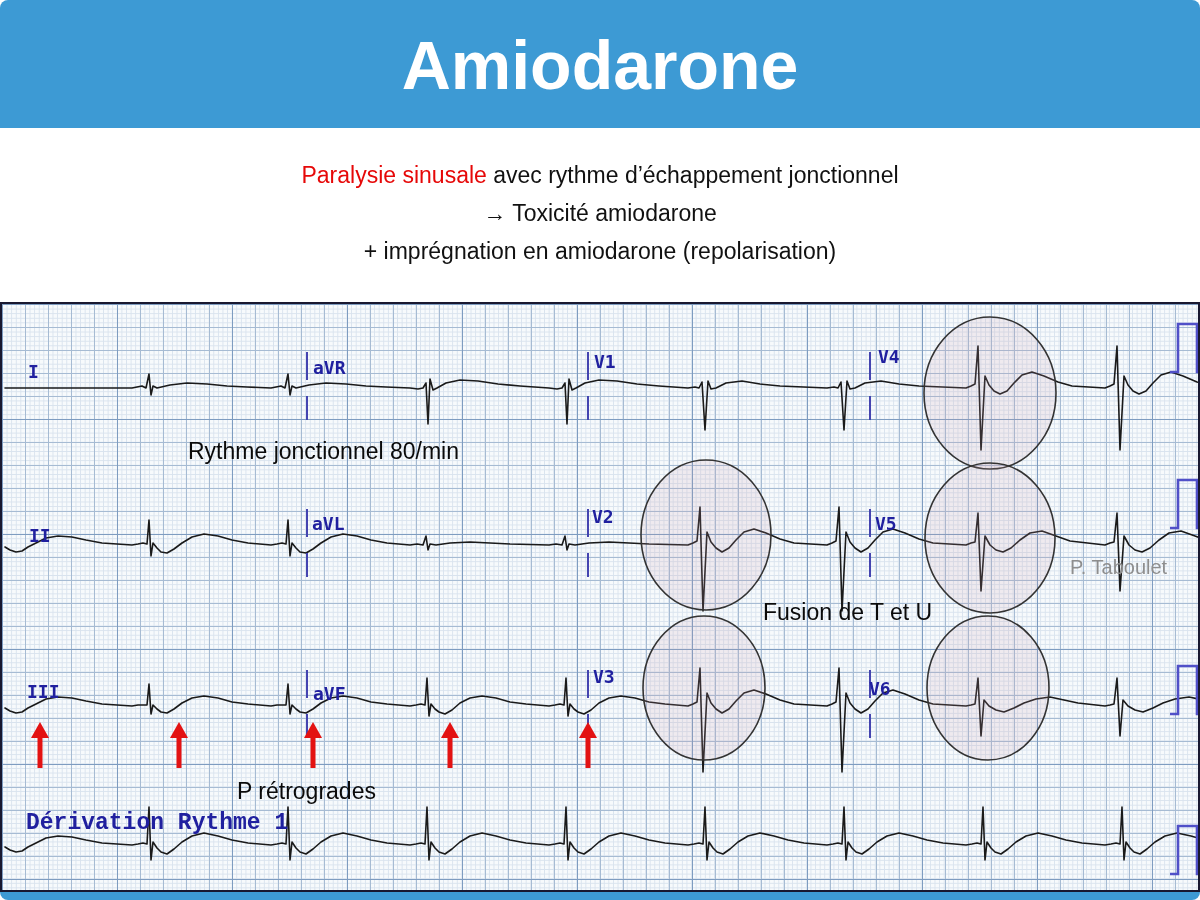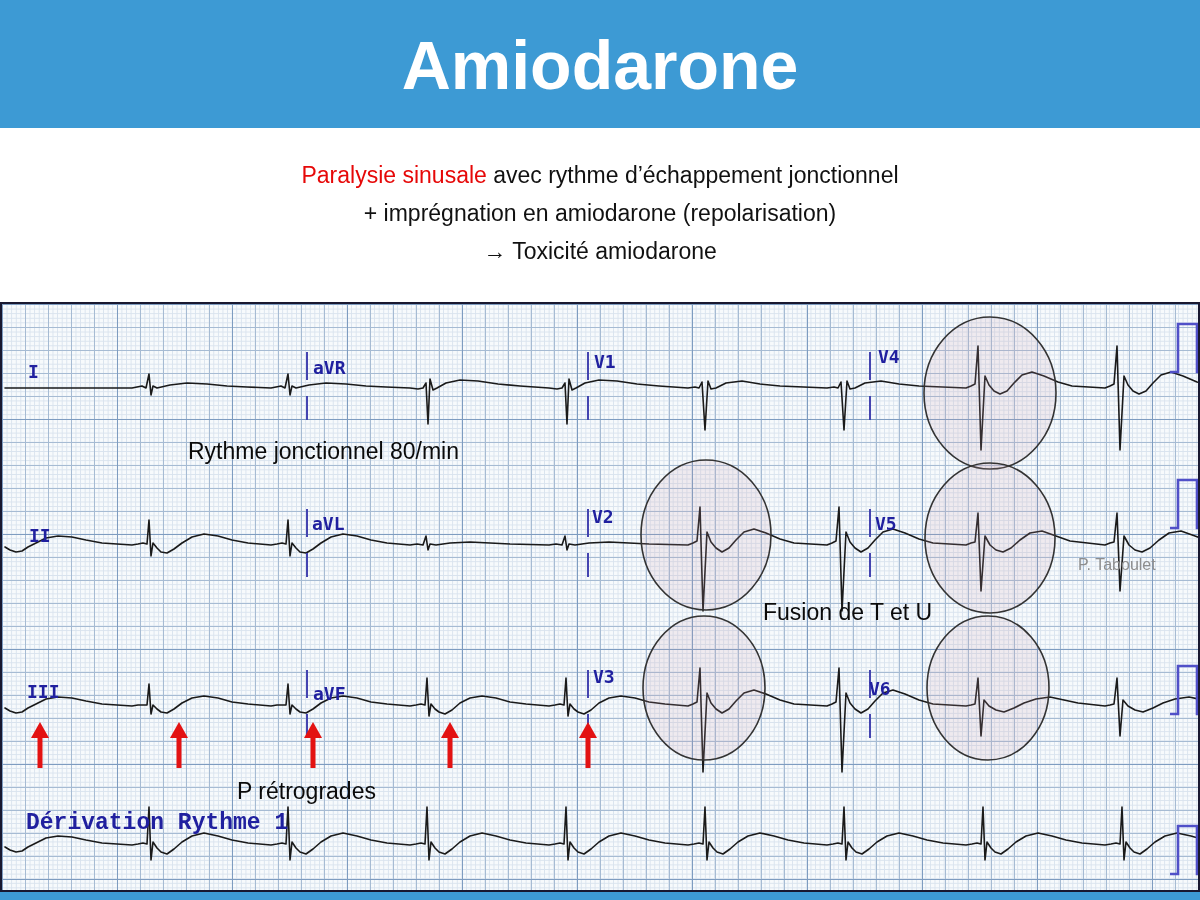--- a/index.html
+++ b/index.html
@@ -1,17 +1,17 @@
 <!DOCTYPE html>
 <html><head>
 <meta charset="utf-8">
 <style>
   html,body{margin:0;padding:0;background:#fff;}
   .slide{position:relative;width:1200px;height:900px;background:#ffffff;overflow:hidden;
-         font-family:"Liberation Sans",sans-serif;}
+         font-family:"Liberation Sans",sans-serif;border-radius:8px;}
   
   .banner{position:absolute;top:0;left:0;width:1200px;height:128px;background:#3d9ad4;}
   .banner h1{margin:0;text-align:center;line-height:130px;font-size:68px;font-weight:bold;color:#ffffff;}
   
   .subtitle{position:absolute;top:156px;left:0;width:1200px;text-align:center;
             font-size:23px;line-height:38px;color:#111111;}
   .red{color:#e60808;}
   
   .ecg{position:absolute;top:302px;left:0;width:1196px;height:586px;border:2px solid #181830;
        background-color:#f7fafc;
@@ -26,38 +26,38 @@
   .ecg svg{position:absolute;top:0;left:0;}
   .trace{fill:none;stroke:#1a1a1a;stroke-width:1.6;stroke-linejoin:round;stroke-linecap:round;}
   .tick{stroke:#4444b0;stroke-width:2;}
   .cal{fill:none;stroke:#5050c8;stroke-width:2.6;stroke-linejoin:miter;}
   .hl{fill:rgba(198,158,174,0.16);stroke:#333333;stroke-width:1.6;}
   .p-arrow{fill:#e31212;}
   .lead{position:absolute;font-family:"DejaVu Sans Mono",monospace;font-weight:bold;
         font-size:18px;color:#20209f;white-space:nowrap;}
   .lead.long{font-family:Liberation Mono, monospace;font-size:23px;}
   .anno{position:absolute;font-size:23px;color:#0a0a0a;white-space:nowrap;}
-  .watermark{position:absolute;font-size:16px;color:#8e8e8e;white-space:nowrap;margin-left:8px;}
+  .watermark{position:absolute;font-size:20px;color:#8e8e8e;white-space:nowrap;}
   .filecode{position:absolute;font-size:15px;color:#111111;white-space:nowrap;margin-top:37px;}
   
   .bottom-strip{position:absolute;top:892px;left:0;width:1200px;height:8px;background:#3d9ad4;}
 </style>
 </head>
 <body>
 
 <div class="slide">
 
   <div class="banner">
     <h1>Amiodarone</h1>
   </div>
 
   <div class="subtitle">
     <div><span class="red">Paralysie sinusale</span><span> avec rythme d’échappement jonctionnel</span></div>
+    <div>→ Toxicité amiodarone</div>
     <div>+ imprégnation en amiodarone (repolarisation)</div>
-    <div>→ Toxicité amiodarone</div>
   </div>
 
   <div class="ecg">
     <svg id="ecg-svg" width="1196" height="586" viewBox="0 0 1196 586">
       <g id="ecg-traces">
           <path d="M3,84L130,84L130,84L135,83L140,82L144,84L147,70L149,91L151,82L155,84L168,81L185,79L205,80L225,82L245,83L269,84L269,84L274,83L279,82L283,84L286,70L288,91L290,82L294,84L307,81L324,79L344,80L364,82L384,83L408,84L408,84L416,85L421,84L424,79L426,120L428,75L431,86L435,84L444,79L458,76L476,77L496,80L518,82L547,84L547,84L555,85L560,84L563,79L565,120L567,75L570,86L574,84L583,79L597,76L615,77L635,80L657,82L686,84L686,84L693,83L697,84L700,78L703,126L706,77L709,85L714,84L724,79L740,77L758,80L778,82L825,84L825,84L832,83L836,84L839,78L842,126L845,77L848,85L853,84L863,79L879,77L897,80L917,82L964,84L964,84L969,82L973,80L976,42L979,146L983,72L987,81L992,87L998,90L1005,87L1012,79L1020,71L1030,68L1042,72L1056,78L1070,82L1103,84L1103,84L1108,82L1112,80L1115,42L1118,146L1122,72L1126,81L1131,87L1137,90L1144,87L1151,79L1159,71L1169,68L1181,72L1195,78L1209,82L1242,84" class="trace"></path>
           <path d="M3,243L8,246L14,248L20,247L26,243L34,239L44,234L56,232L70,233L84,236L100,239L115,240L130,241L130,241L136,240L141,239L145,240L147,216L149,252L151,239L155,244L159,248L165,249L172,245L180,239L190,233L202,230L216,232L230,236L246,239L269,241L269,241L275,240L280,239L284,240L286,216L288,252L290,239L294,244L298,248L304,249L311,245L319,239L329,233L341,230L355,232L369,236L385,239L408,241L408,241L415,240L421,241L424,232L426,246L428,240L434,241L448,239L468,238L488,239L508,240L547,241L547,241L554,240L560,241L563,232L565,246L567,240L573,241L587,239L607,238L627,239L647,240L686,241L686,241L691,239L695,237L698,203L701,307L705,228L709,238L714,244L720,248L727,244L734,236L742,228L752,225L764,229L778,235L792,239L825,241L825,241L830,239L834,237L837,203L840,307L844,228L848,238L853,244L859,248L866,244L873,236L881,228L891,225L903,229L917,235L931,239L964,241L964,241L969,239L973,238L976,209L979,287L983,232L988,241L994,246L1001,248L1009,244L1018,236L1028,229L1040,227L1054,232L1068,237L1103,241L1103,241L1108,239L1112,238L1115,209L1118,287L1122,232L1127,241L1133,246L1140,248L1148,244L1157,236L1167,229L1179,227L1193,232L1207,237L1242,241" class="trace"></path>
           <path d="M3,404L8,407L14,409L20,408L26,404L34,400L44,395L56,393L70,394L84,397L100,400L115,401L130,402L130,402L136,401L141,401L145,401L147,380L149,410L151,401L155,405L159,408L165,409L172,405L180,399L190,394L202,392L216,394L230,398L246,400L269,402L269,402L275,401L280,401L284,401L286,380L288,410L290,401L294,405L298,408L304,409L311,405L319,399L329,394L341,392L355,394L369,398L385,400L408,402L408,402L414,401L419,400L423,401L425,374L427,412L429,400L433,405L437,408L443,410L450,406L458,399L468,394L480,392L494,394L508,398L524,400L547,402L547,402L553,401L558,400L562,401L564,374L566,412L568,400L572,405L576,408L582,410L589,406L597,399L607,394L619,392L633,394L647,398L663,400L686,402L686,402L691,400L695,398L698,364L701,468L705,389L709,399L714,405L720,409L727,405L734,397L742,389L752,386L764,390L778,396L792,400L825,402L825,402L830,400L834,398L837,364L840,468L844,389L848,399L853,405L859,409L866,405L873,397L881,389L891,386L903,390L917,396L931,400L964,402L964,402L969,401L973,400L976,374L979,432L982,396L987,402L994,406L1002,408L1012,404L1022,399L1034,395L1048,393L1062,396L1076,399L1103,402L1103,402L1108,401L1112,400L1115,374L1118,432L1121,396L1126,402L1133,406L1141,408L1151,404L1161,399L1173,395L1187,393L1201,396L1215,399L1242,402" class="trace"></path>
           <path d="M3,543L8,546L14,548L20,547L26,543L34,539L44,534L56,532L70,533L84,536L100,539L115,540L130,541L130,541L136,540L141,539L145,540L147,503L149,556L151,538L155,544L159,548L165,550L172,545L180,538L190,532L202,529L216,532L230,536L246,539L269,541L269,541L275,540L280,539L284,540L286,503L288,556L290,538L294,544L298,548L304,550L311,545L319,538L329,532L341,529L355,532L369,536L385,539L408,541L408,541L414,540L419,539L423,540L425,503L427,556L429,538L433,544L437,548L443,550L450,545L458,538L468,532L480,529L494,532L508,536L524,539L547,541L547,541L553,540L558,539L562,540L564,503L566,556L568,538L572,544L576,548L582,550L589,545L597,538L607,532L619,529L633,532L647,536L663,539L686,541L686,541L692,540L697,539L701,540L703,503L705,556L707,538L711,544L715,548L721,550L728,545L736,538L746,532L758,529L772,532L786,536L802,539L825,541L825,541L831,540L836,539L840,540L842,503L844,556L846,538L850,544L854,548L860,550L867,545L875,538L885,532L897,529L911,532L925,536L941,539L964,541L964,541L970,540L975,539L979,540L981,503L983,556L985,538L989,544L993,548L999,550L1006,545L1014,538L1024,532L1036,529L1050,532L1064,536L1080,539L1103,541L1103,541L1109,540L1114,539L1118,540L1120,503L1122,556L1124,538L1128,544L1132,548L1138,550L1145,545L1153,538L1163,532L1175,529L1189,532L1203,536L1219,539L1242,541" class="trace"></path>
           <line x1="305" x2="305" y1="48" y2="76" class="tick"></line>

